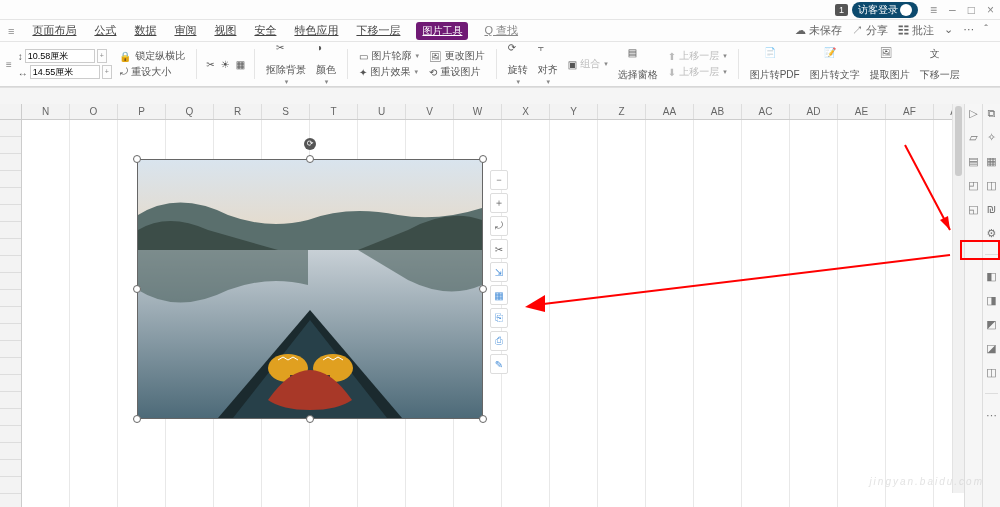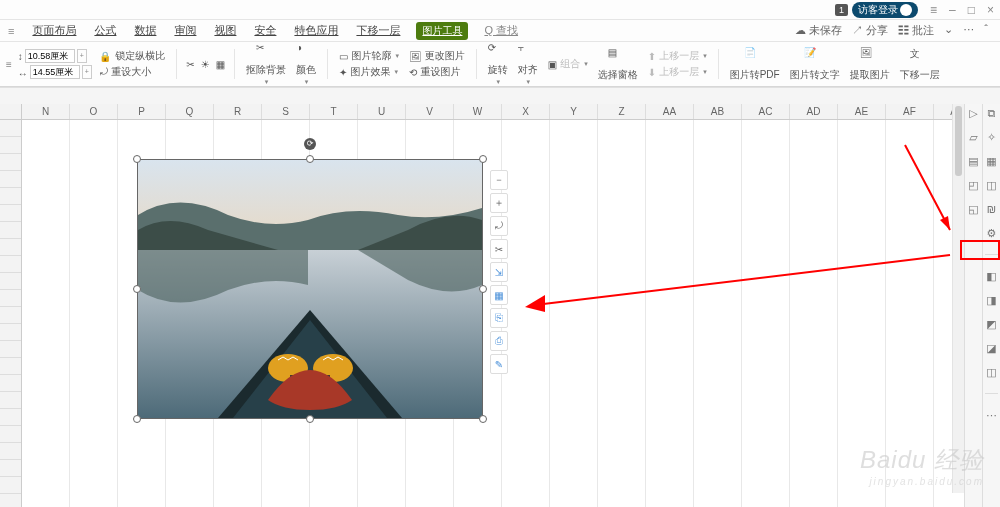--- a/index.html
+++ b/index.html
@@ -9,30 +9,30 @@
   .titlebar { height: 20px; background: #fdfdfd; display: flex; align-items: center; justify-content: flex-end; padding: 0 6px; border-bottom: 1px solid #e5e5e5; }
   .titlebar .badge { background: #555; color: #fff; font-size: 9px; padding: 1px 4px; border-radius: 2px; margin-right: 4px; }
   .titlebar .login { background: #0c4a6e; color: #fff; font-size: 10px; padding: 1px 6px; border-radius: 8px; display: flex; align-items: center; gap: 2px; }
   .titlebar .login .avatar { width: 12px; height: 12px; border-radius: 50%; background: #fff; }
   .titlebar .win-ctrl { display: flex; gap: 12px; margin-left: 12px; color: #888; font-size: 12px; }
 
   
   .tabs { height: 22px; background: #fdfdfd; display: flex; align-items: center; padding-left: 6px; gap: 14px; font-size: 11px; color: #444; border-bottom: 1px solid #e5e5e5; }
   .tabs .menu-icon { color: #888; padding: 0 2px; }
   .tabs .tab { padding: 2px 2px; text-decoration: underline; }
-  .tabs .tab.active { background: #4d7c0f; color: #fff; border-radius: 3px; padding: 2px 6px; font-size: 10px; }
+  .tabs .tab.active { background: #701a75; color: #fff; border-radius: 3px; padding: 2px 6px; font-size: 10px; }
   .tabs .right { margin-left: auto; display: flex; gap: 10px; color: #666; font-size: 10px; align-items: flex-start; padding-right: 12px; }
   .tabs .right .ico { font-size: 11px; }
 
   
   .ribbon { height: 45px; background: #fdfdfd; border-bottom: 1px solid #d7d7d7; display: flex; align-items: center; padding-left: 6px; gap: 6px; font-size: 10px; color: #555; }
   .ribbon .sep { width: 1px; height: 30px; background: #e5e5e5; margin: 0 3px; }
   .rb-col { display: flex; flex-direction: column; gap: 2px; }
   .rb-row { display: flex; align-items: center; gap: 2px; }
-  .size-input { width: 50px; height: 14px; border: 1px solid #ccc; font-size: 9px; padding: 0 2px; }
+  .size-input { width: 70px; height: 14px; border: 1px solid #ccc; font-size: 9px; padding: 0 2px; }
   .stepper { width: 10px; height: 14px; border: 1px solid #ccc; font-size: 7px; text-align: center; line-height: 12px; color: #888; }
   .rb-iconbtn { display: flex; align-items: center; gap: 3px; padding: 0 2px; }
   .rb-iconbtn .ico { width: 14px; height: 14px; display: inline-block; }
   .rb-iconbtn.big { flex-direction: column; align-items: center; gap: 1px; }
   .rb-iconbtn.big .ico { width: 20px; height: 20px; }
   .rb-iconbtn .lbl { white-space: nowrap; font-size: 10px; }
   .dd { font-size: 7px; color: #888; margin-left: 1px; }
   .disabled { color: #bbb; }
 
   
@@ -382,15 +382,14 @@
   <line x1="5" y1="5" x2="50" y2="90"></line>
   <polygon points="50,90 40,80 48,76"></polygon>
 </svg>
 
 <svg class="arrow" style="top:250px; left:520px; width:440px; height:70px;">
   <line x1="430" y1="5" x2="15" y2="55"></line>
   <polygon points="5,57 25,45 25,62"></polygon>
 </svg>
 
 <div class="watermark">
-  <span>Baidu 经验</span>
   <span class="sub">jingyan.baidu.com</span>
 </div>
 
 </body></html>

